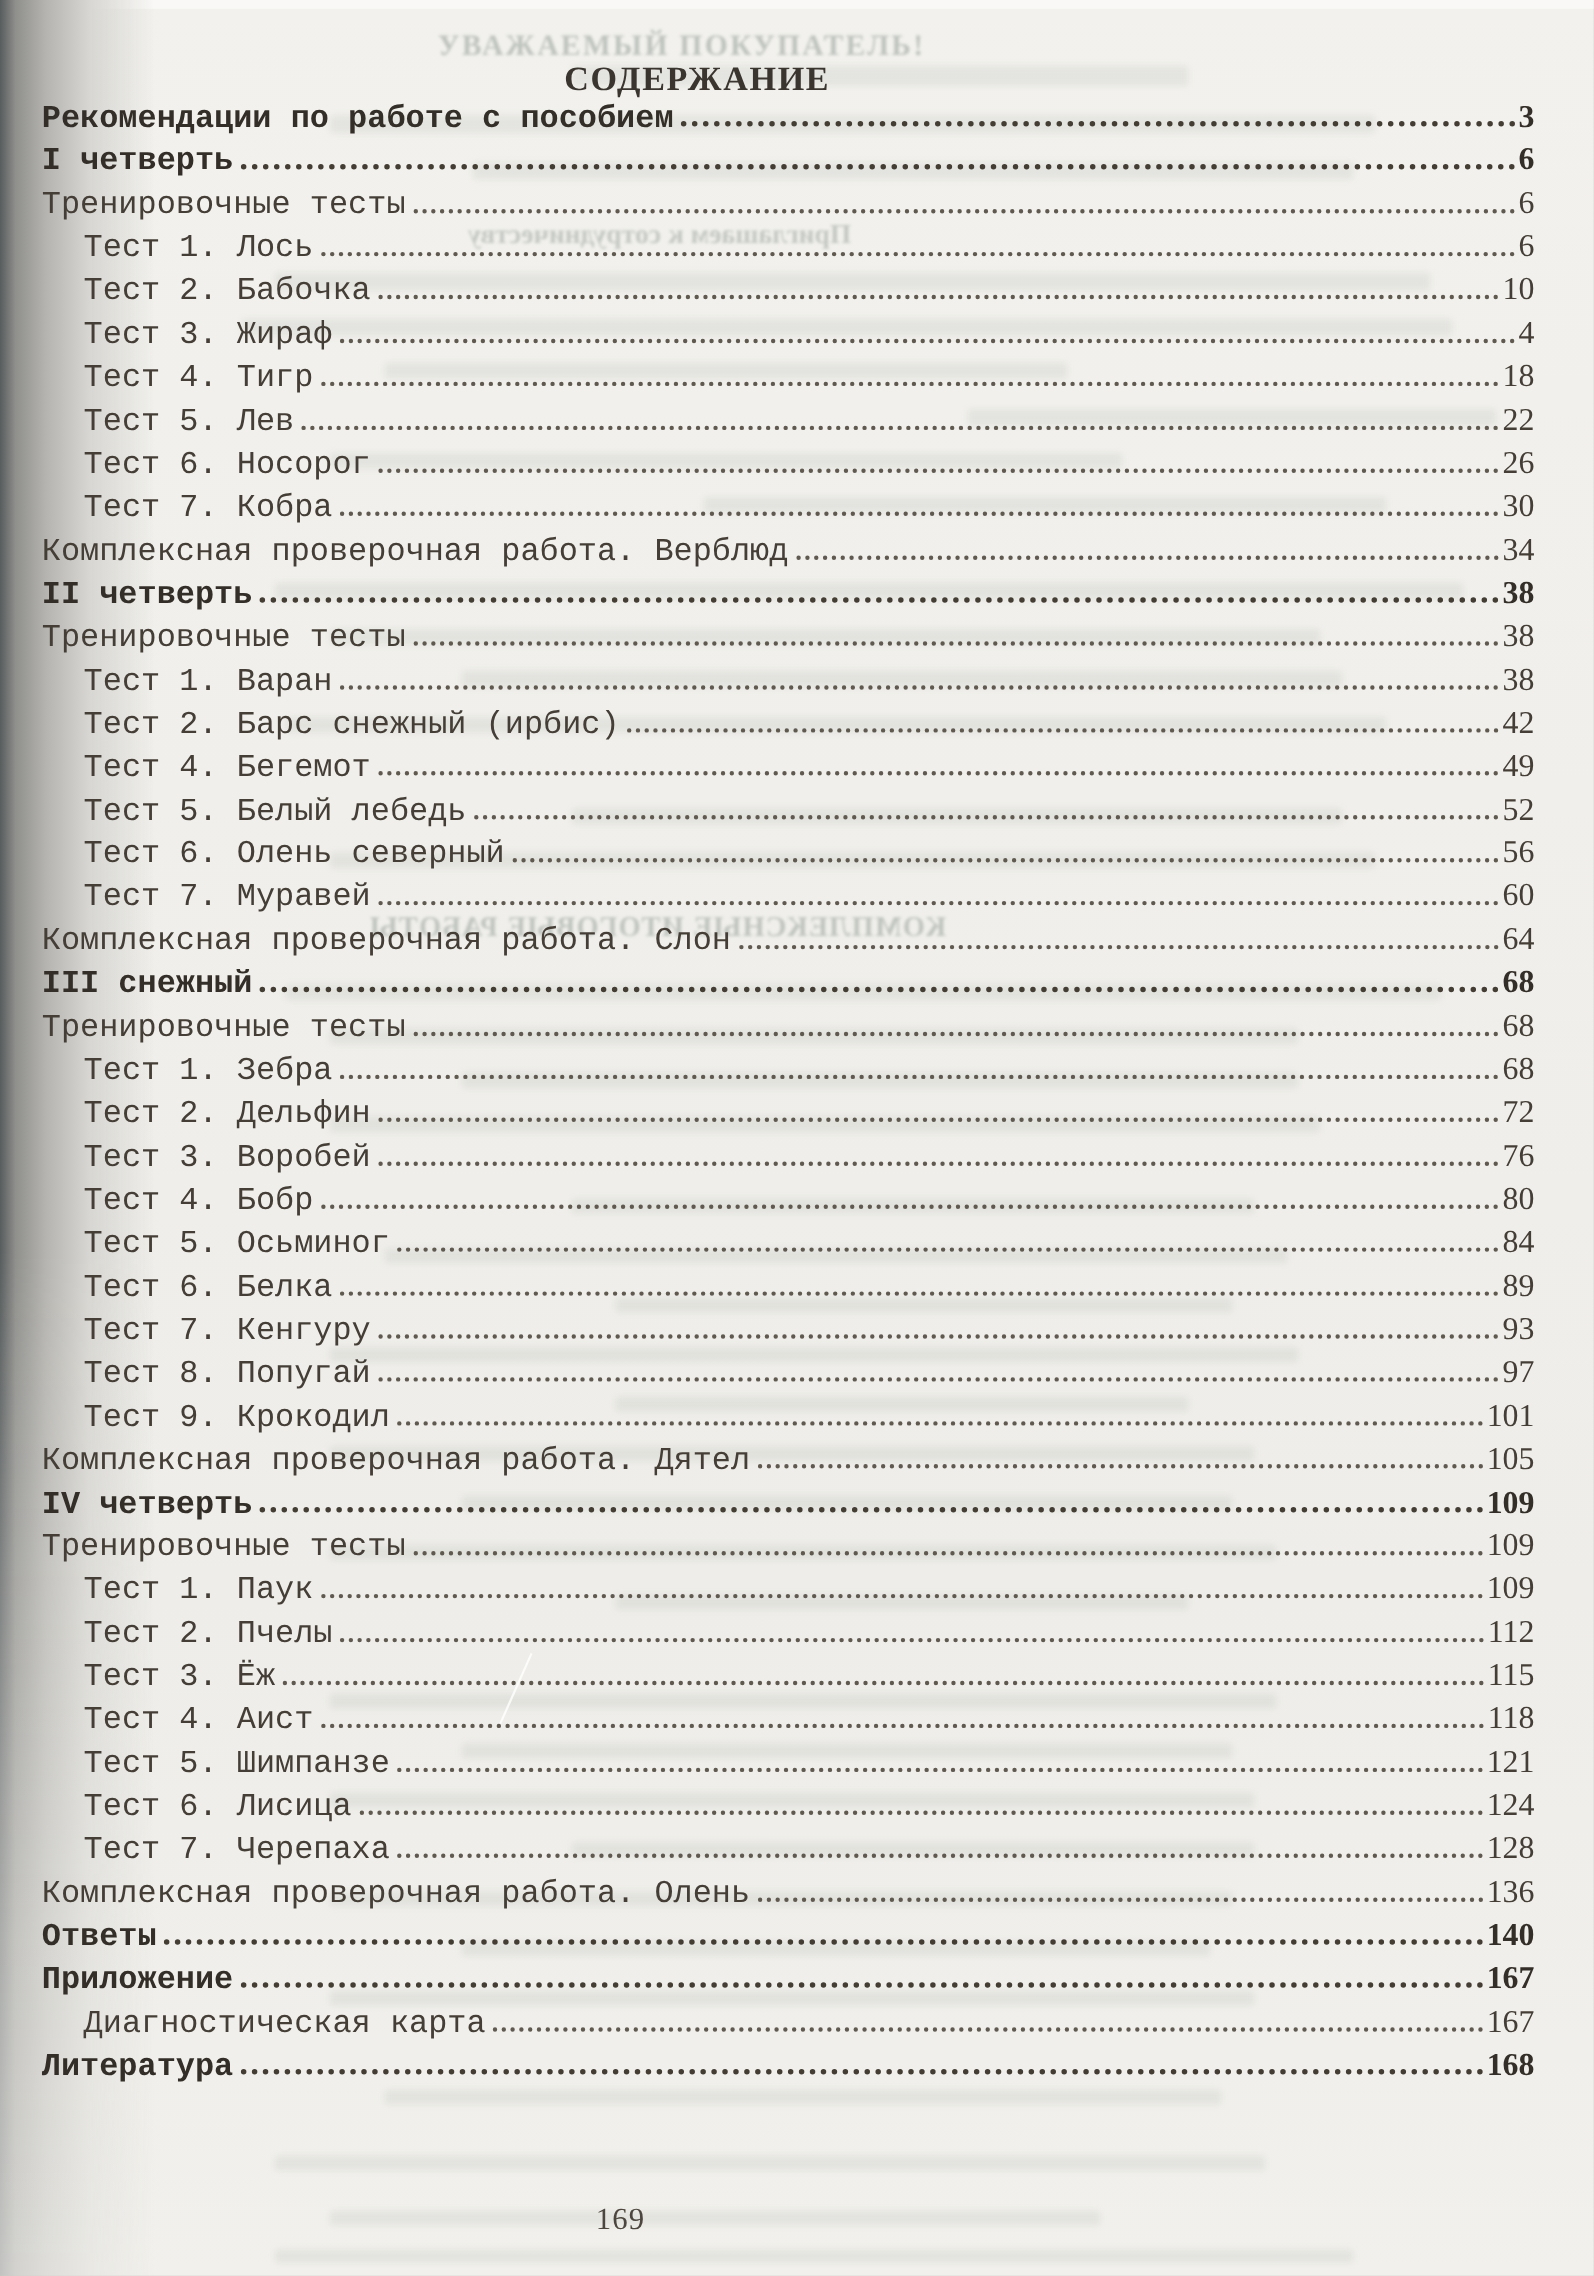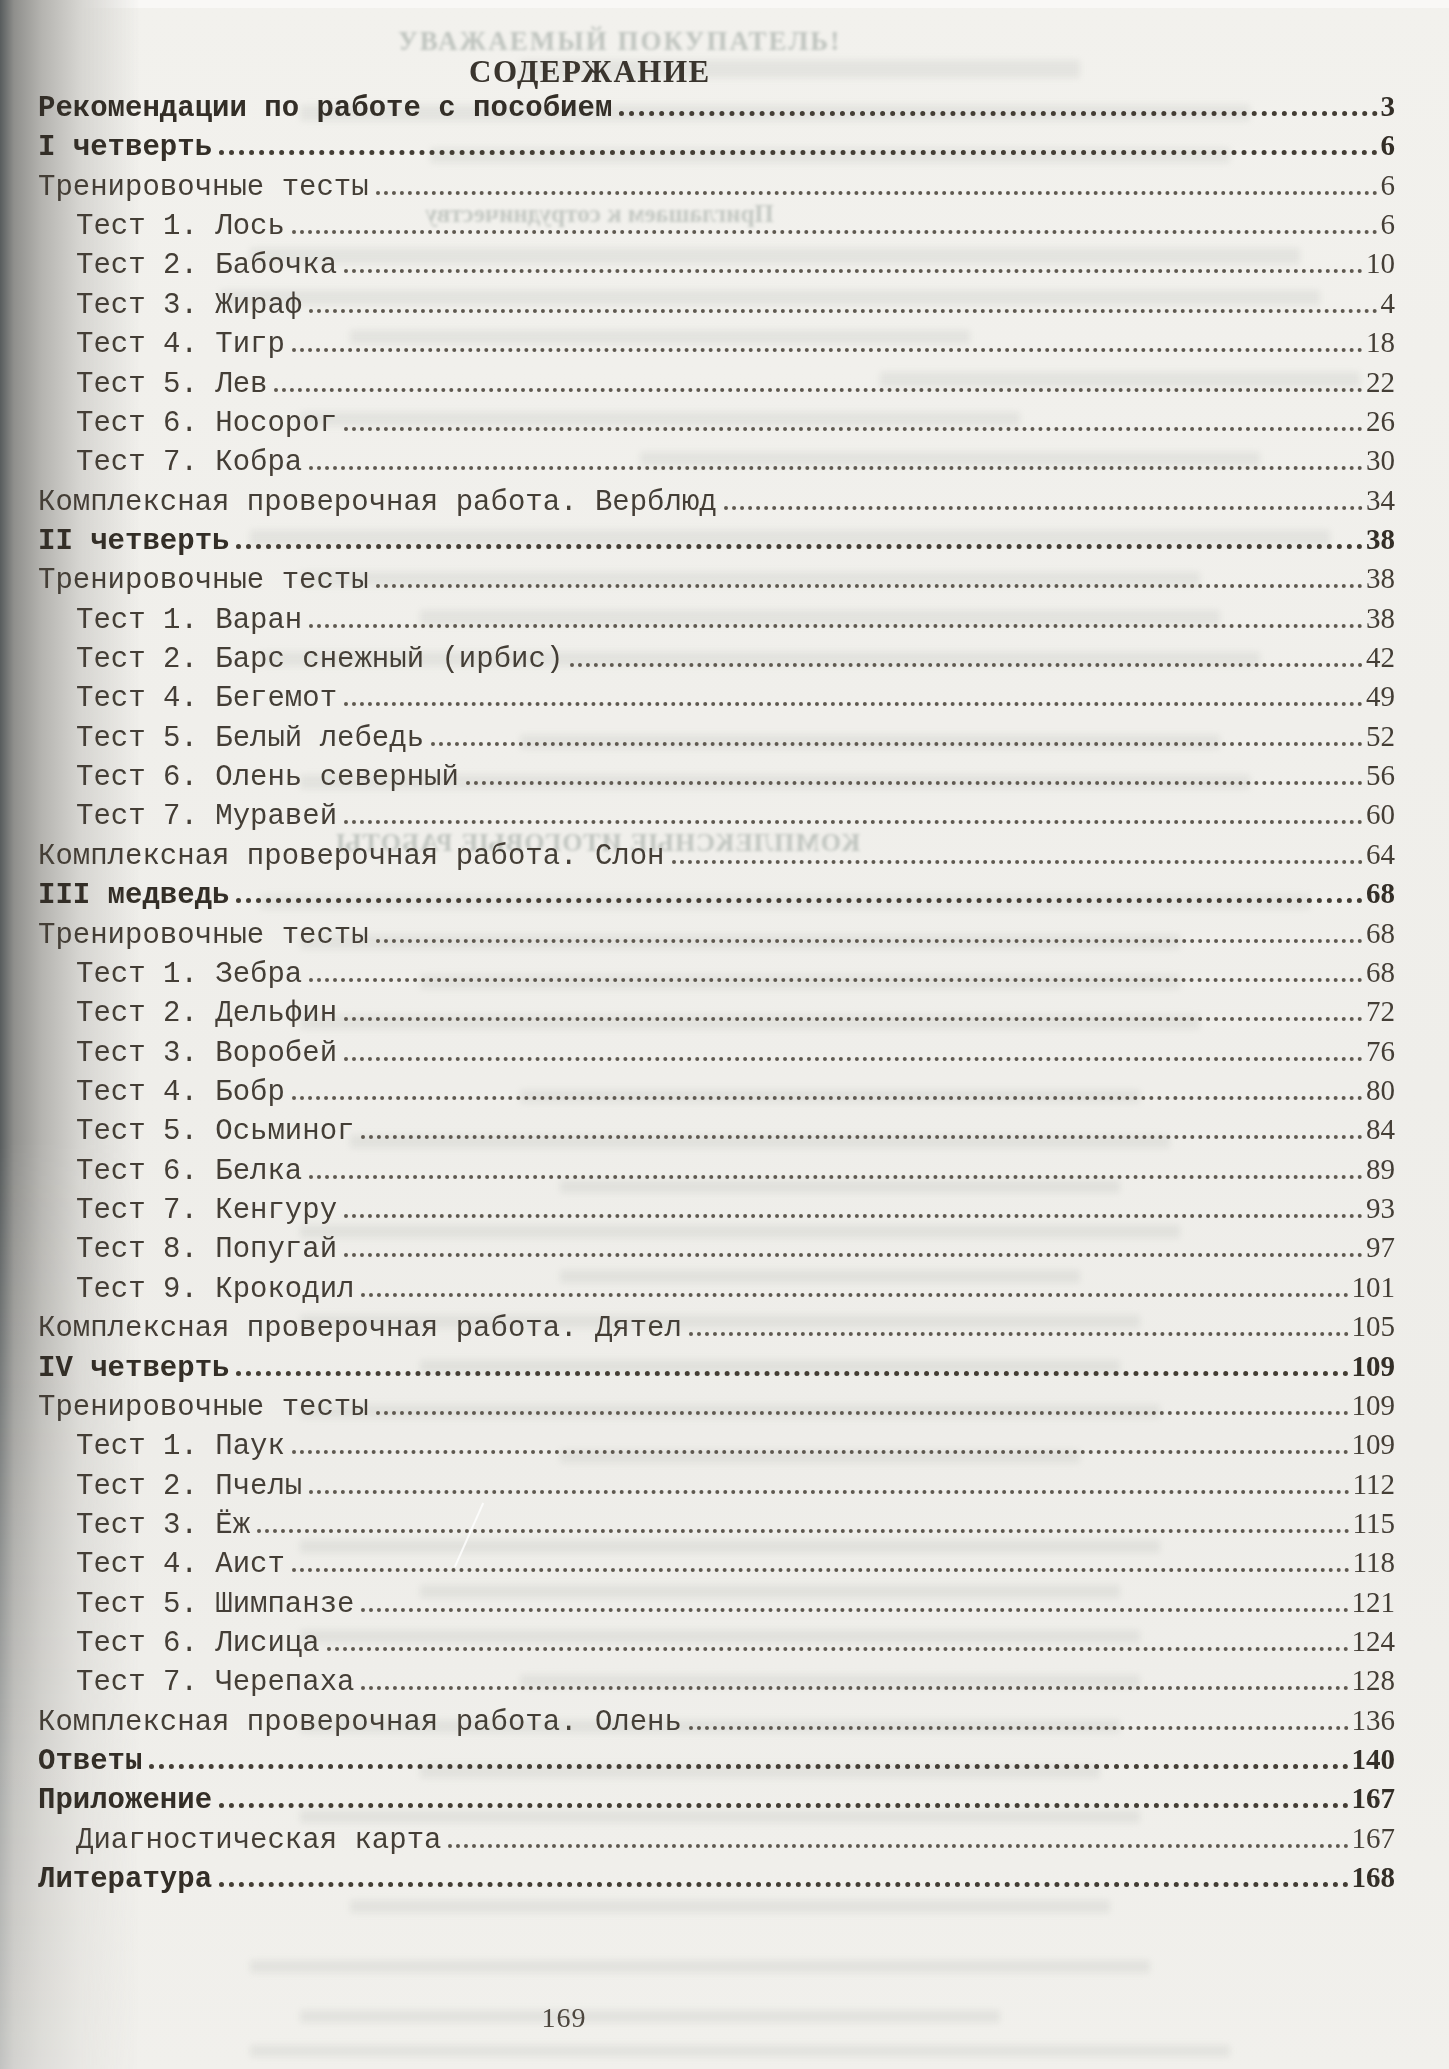--- a/index.html
+++ b/index.html
@@ -23,21 +23,21 @@
     position:absolute;color:#79867f;filter:blur(1.4px);
     white-space:nowrap;pointer-events:none;
   }
   .ghost-top{top:26px;left:398px;width:300px;font-size:27px;font-weight:bold;letter-spacing:2px;opacity:.42;}
   .ghost-invite{top:200px;left:425px;font-size:25px;font-weight:bold;opacity:.38;transform:scaleX(-1);transform-origin:center;}
   .ghost-band{top:828px;left:335px;font-size:26px;font-weight:bold;letter-spacing:1px;opacity:.40;transform:scaleX(-1);transform-origin:center;}
   .noise{position:absolute;background:rgba(138,148,140,.13);filter:blur(3px);border-radius:3px;pointer-events:none;}
   .scratch{position:absolute;left:468px;top:1500px;width:2px;height:70px;background:rgba(255,255,255,.8);transform:rotate(24deg);}
   
   .title{
-    position:absolute;top:54px;left:469px;margin:0;
+    position:absolute;top:54px;left:513px;margin:0;
     font-size:31px;font-weight:bold;letter-spacing:1.5px;color:#3a352e;
   }
   
   .toc{position:absolute;left:38px;top:90px;width:1357px;}
   .row{display:flex;align-items:baseline;height:39.36px;font-size:29px;color:#443e36;}
   .row.bold{font-weight:bold;color:#332e27;}
   .row.indent{padding-left:38px;}
   .label{white-space:nowrap;font-family:Liberation Mono, monospace;}
   .leader{flex:1;min-width:18px;border-bottom:4px dotted #5f5950;margin:0 3px 0 7px;}
   .row.bold .leader{border-bottom:5px dotted #433d34;}
@@ -198,21 +198,21 @@
         <span class="label">Тест 7. Муравей</span>
         <span class="leader"></span>
         <span class="pagenum">60</span>
       </div>
       <div class="row">
         <span class="label">Комплексная проверочная работа. Слон</span>
         <span class="leader"></span>
         <span class="pagenum">64</span>
       </div>
       <div class="row bold">
-        <span class="label">III медведь</span>
+        <span class="label">III снежный</span>
         <span class="leader"></span>
         <span class="pagenum">68</span>
       </div>
       <div class="row">
         <span class="label">Тренировочные тесты</span>
         <span class="leader"></span>
         <span class="pagenum">68</span>
       </div>
       <div class="row indent">
         <span class="label">Тест 1. Зебра</span>

